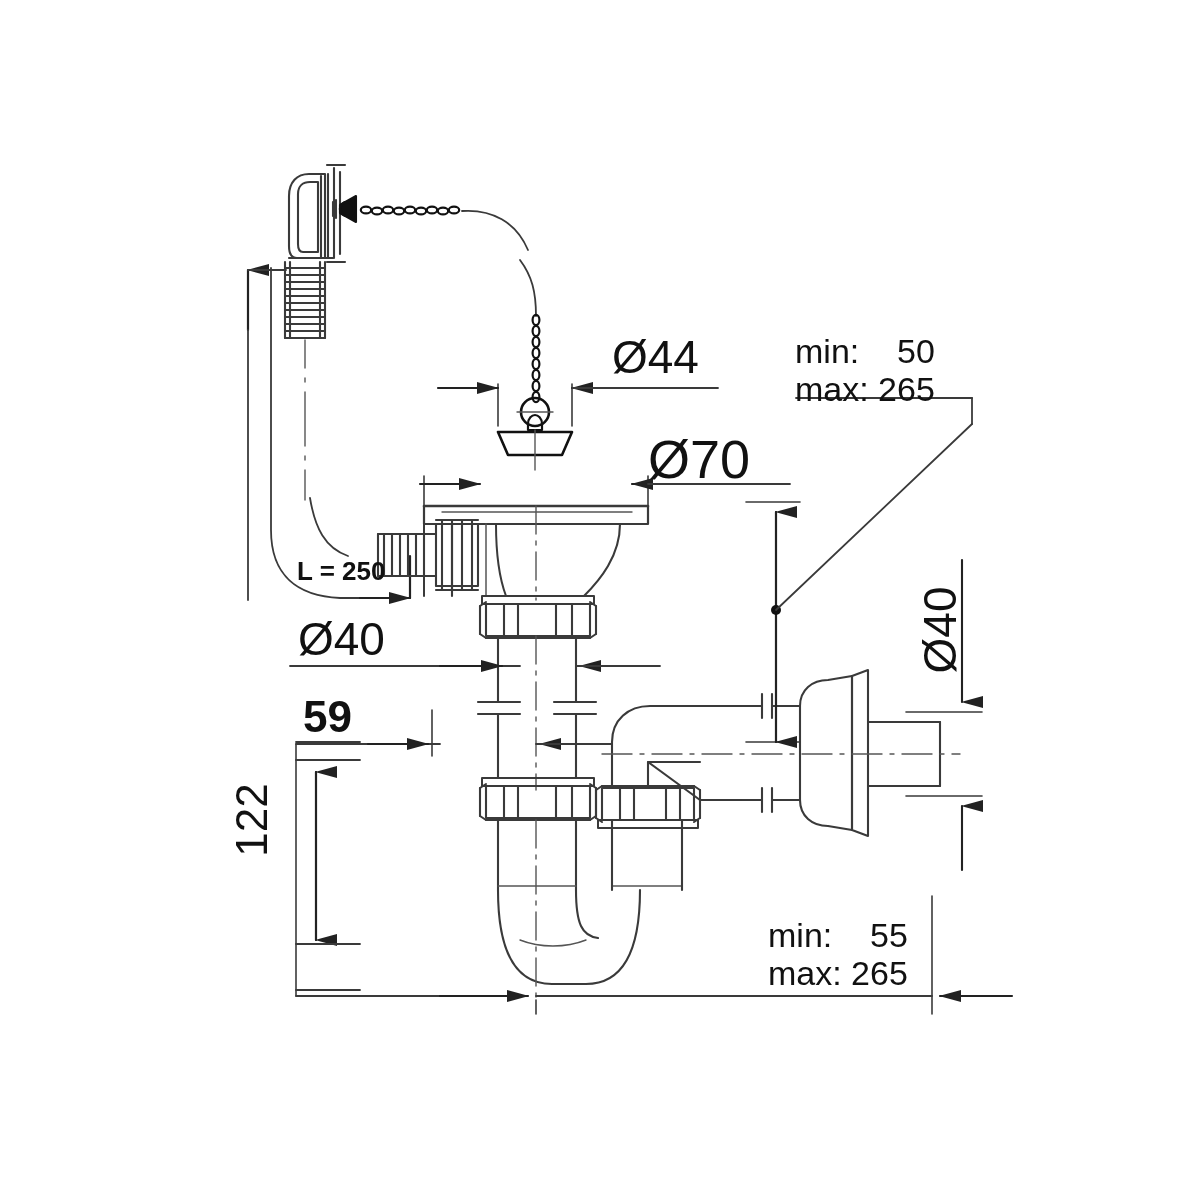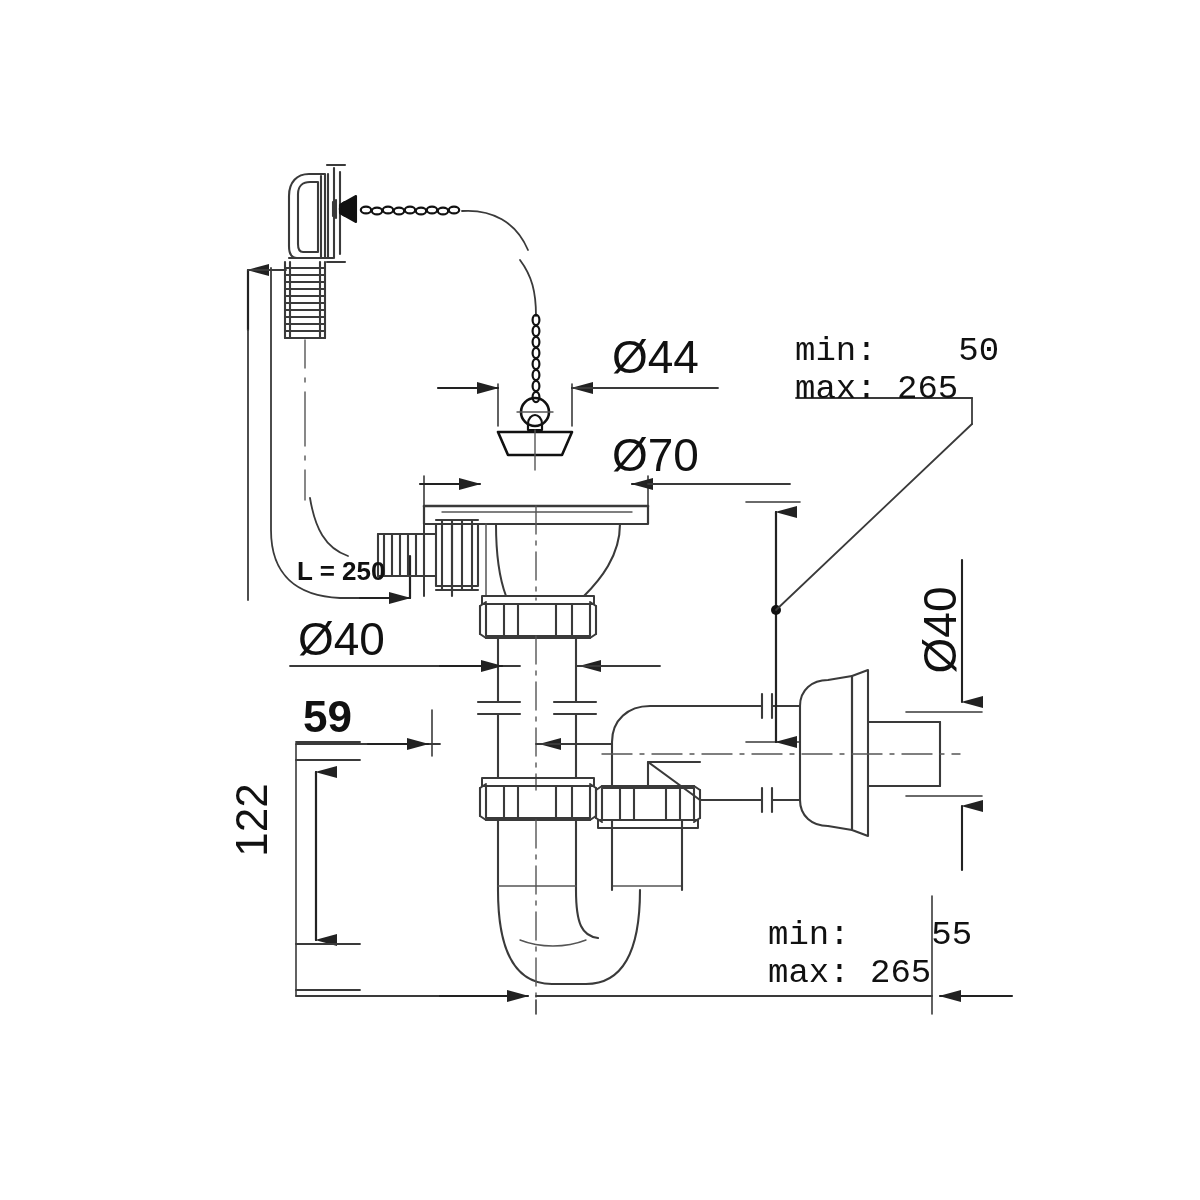--- a/index.html
+++ b/index.html
@@ -7,27 +7,27 @@
   #stage{position:relative;width:976px;height:1200px;background:#fff;}
   svg.draw{position:absolute;left:0;top:0;width:1200px;height:1200px;}
   .dimtext{
     position:absolute;
     font-family:"Liberation Sans",sans-serif;
     color:#111111;
     white-space:pre;
     letter-spacing:0px;
   }
   .t-dia44{font-size:46px;left:612px;top:330px;}
-  .t-dia70{font-size:46px;left:612px;top:428px;}
+  .t-dia70{font-size:54px;left:648px;top:428px;}
   .t-dia40L{font-size:46px;left:298px;top:612px;}
   .t-59{font-size:44px;left:303px;top:692px;font-weight:bold;}
   .t-122{font-size:44px;left:252px;top:820px;transform:translate(-50%,-50%) rotate(-90deg);transform-origin:center center;}
   .t-dia40R{font-size:46px;left:940px;top:630px;transform:translate(-50%,-50%) rotate(-90deg);transform-origin:center center;}
   .t-L250{font-size:26px;font-weight:bold;left:297px;top:556px;text-align:center;}
-  .minmax{position:absolute;font-family:Liberation Mono, monospace;color:#111;}
+  .minmax{position:absolute;font-family:Liberation Sans, sans-serif;color:#111;}
   .mm-top{left:795px;top:332px;font-size:34px;line-height:38px;}
   .mm-bot{left:728px;top:916px;font-size:34px;line-height:38px;margin-left:40px;}
   .mm-row{display:block;white-space:pre;}
 </style>
 </head>
 <body>
 
 <div id="stage">
 
   <svg class="draw" viewBox="0 0 1200 1200">

